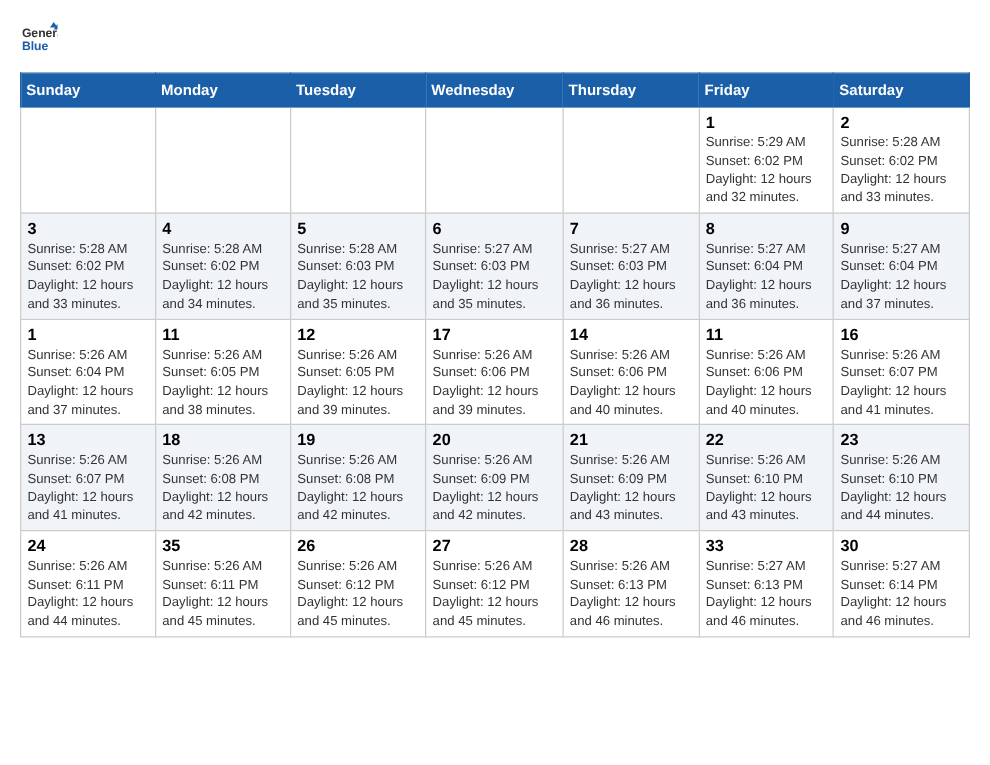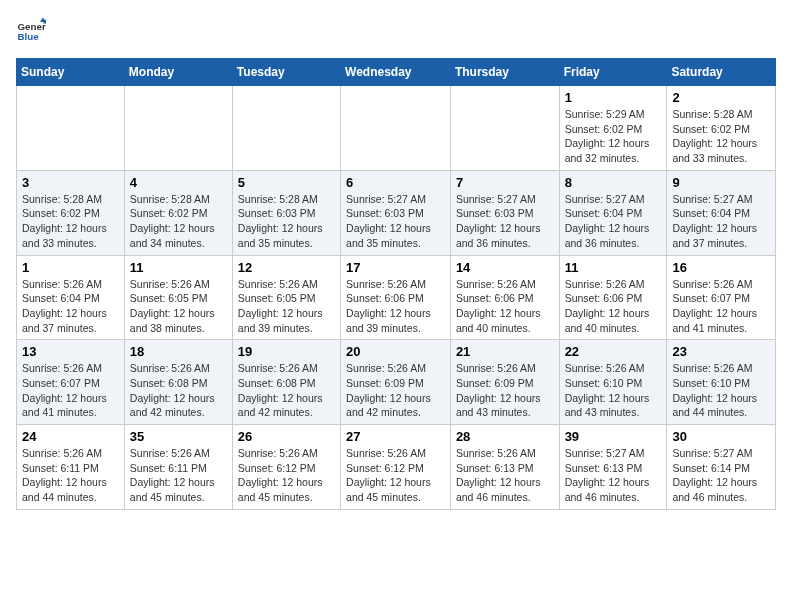--- a/index.html
+++ b/index.html
@@ -296,21 +296,21 @@
 Sunset: 6:12 PM
 Daylight: 12 hours and 45 minutes.</div>
         </td>
         <td>
           <span class="day-number">28</span>
           <div class="day-info" style="white-space: pre-line;">Sunrise: 5:26 AM
 Sunset: 6:13 PM
 Daylight: 12 hours and 46 minutes.</div>
         </td>
         <td>
-          <span class="day-number">39</span>
+          <span class="day-number">33</span>
           <div class="day-info" style="white-space: pre-line;">Sunrise: 5:27 AM
 Sunset: 6:13 PM
 Daylight: 12 hours and 46 minutes.</div>
         </td>
         <td>
           <span class="day-number">30</span>
           <div class="day-info" style="white-space: pre-line;">Sunrise: 5:27 AM
 Sunset: 6:14 PM
 Daylight: 12 hours and 46 minutes.</div>
         </td>

